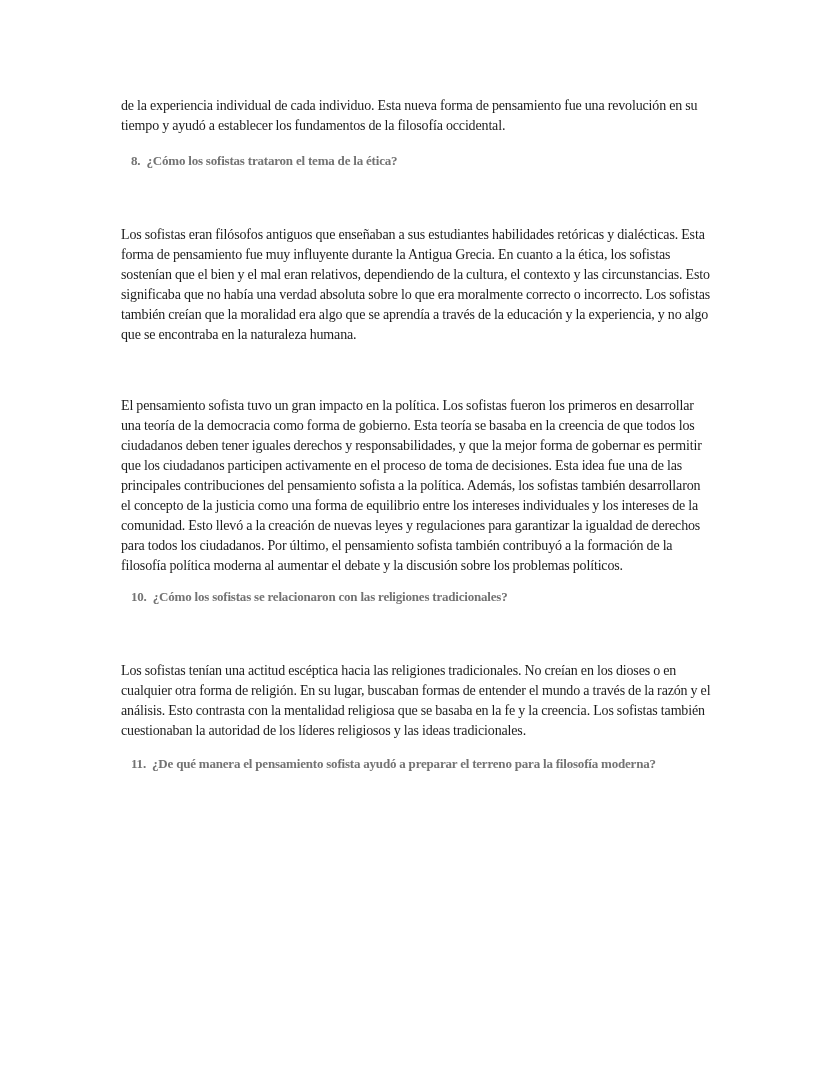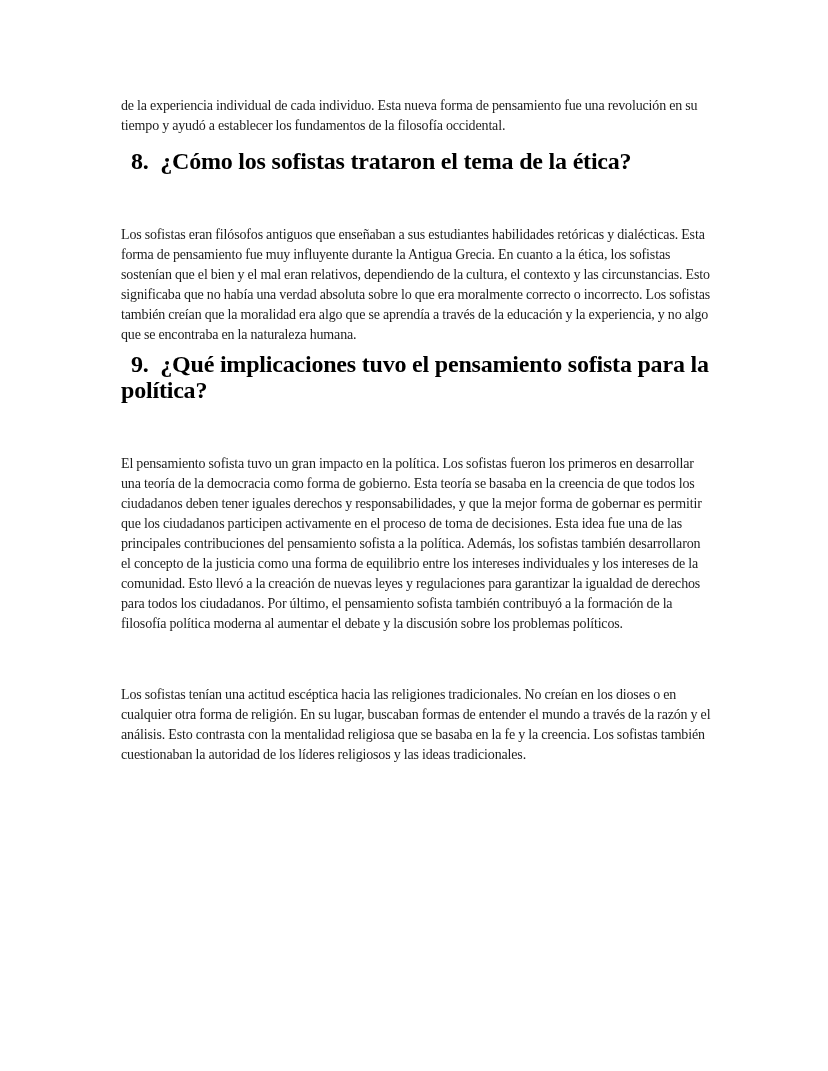--- a/index.html
+++ b/index.html
@@ -23,24 +23,24 @@
     }
     .para {
       font-size: 14px;
       line-height: 20px;
       margin: 0;
       letter-spacing: -0.15px;
       word-spacing: -0.2px;
     }
     .heading {
       font-weight: bold;
-      font-size: 24px;
+      font-size: 13px;
       line-height: 26px;
       margin: 0;
-      color: #000000;
+      color: #737373;
       letter-spacing: -0.2px;
     }
     .heading .num {
       padding-left: 10px;
     }
     .heading .num::after {
       content: "\00a0\00a0";
     }
   </style>
 </head>
@@ -48,21 +48,24 @@
 
 <div class="page">
 
   <p class="para" style="margin-top:0;">de la experiencia individual de cada individuo. Esta nueva forma de pensamiento fue una revolución en su tiempo y ayudó a establecer los fundamentos de la filosofía occidental.</p>
 
   <h2 class="heading" style="margin-top:12px;">
     <span class="num">8.</span><span>¿Cómo los sofistas trataron el tema de la ética?</span>
   </h2>
   <p class="para" style="margin-top:51px;">Los sofistas eran filósofos antiguos que enseñaban a sus estudiantes habilidades retóricas y dialécticas. Esta forma de pensamiento fue muy influyente durante la Antigua Grecia. En cuanto a la ética, los sofistas sostenían que el bien y el mal eran relativos, dependiendo de la cultura, el contexto y las circunstancias. Esto significaba que no había una verdad absoluta sobre lo que era moralmente correcto o incorrecto. Los sofistas también creían que la moralidad era algo que se aprendía a través de la educación y la experiencia, y no algo que se encontraba en la naturaleza humana.</p>
 
-  <h2 class="heading" style="margin-top:6px;">
-    <span class="num">9.</span><span>¿Qué implicaciones tuvo el pensamiento sofista para la política?</span>
-  </h2>
   <p class="para" style="margin-top:51px;">El pensamiento sofista tuvo un gran impacto en la política. Los sofistas fueron los primeros en desarrollar una teoría de la democracia como forma de gobierno. Esta teoría se basaba en la creencia de que todos los ciudadanos deben tener iguales derechos y responsabilidades, y que la mejor forma de gobernar es permitir que los ciudadanos participen activamente en el proceso de toma de decisiones. Esta idea fue una de las principales contribuciones del pensamiento sofista a la política. Además, los sofistas también desarrollaron el concepto de la justicia como una forma de equilibrio entre los intereses individuales y los intereses de la comunidad. Esto llevó a la creación de nuevas leyes y regulaciones para garantizar la igualdad de derechos para todos los ciudadanos. Por último, el pensamiento sofista también contribuyó a la formación de la filosofía política moderna al aumentar el debate y la discusión sobre los problemas políticos.</p>
 
+  <h2 class="heading" style="margin-top:8px;">
+    <span class="num">10.</span><span>¿Cómo los sofistas se relacionaron con las religiones tradicionales?</span>
+  </h2>
   <p class="para" style="margin-top:51px;">Los sofistas tenían una actitud escéptica hacia las religiones tradicionales. No creían en los dioses o en cualquier otra forma de religión. En su lugar, buscaban formas de entender el mundo a través de la razón y el análisis. Esto contrasta con la mentalidad religiosa que se basaba en la fe y la creencia. Los sofistas también cuestionaban la autoridad de los líderes religiosos y las ideas tradicionales.</p>
 
+  <h2 class="heading" style="margin-top:10px;">
+    <span class="num">11.</span><span>¿De qué manera el pensamiento sofista ayudó a preparar el terreno para la filosofía moderna?</span>
+  </h2>
 
 </div>
 
 </body></html>

